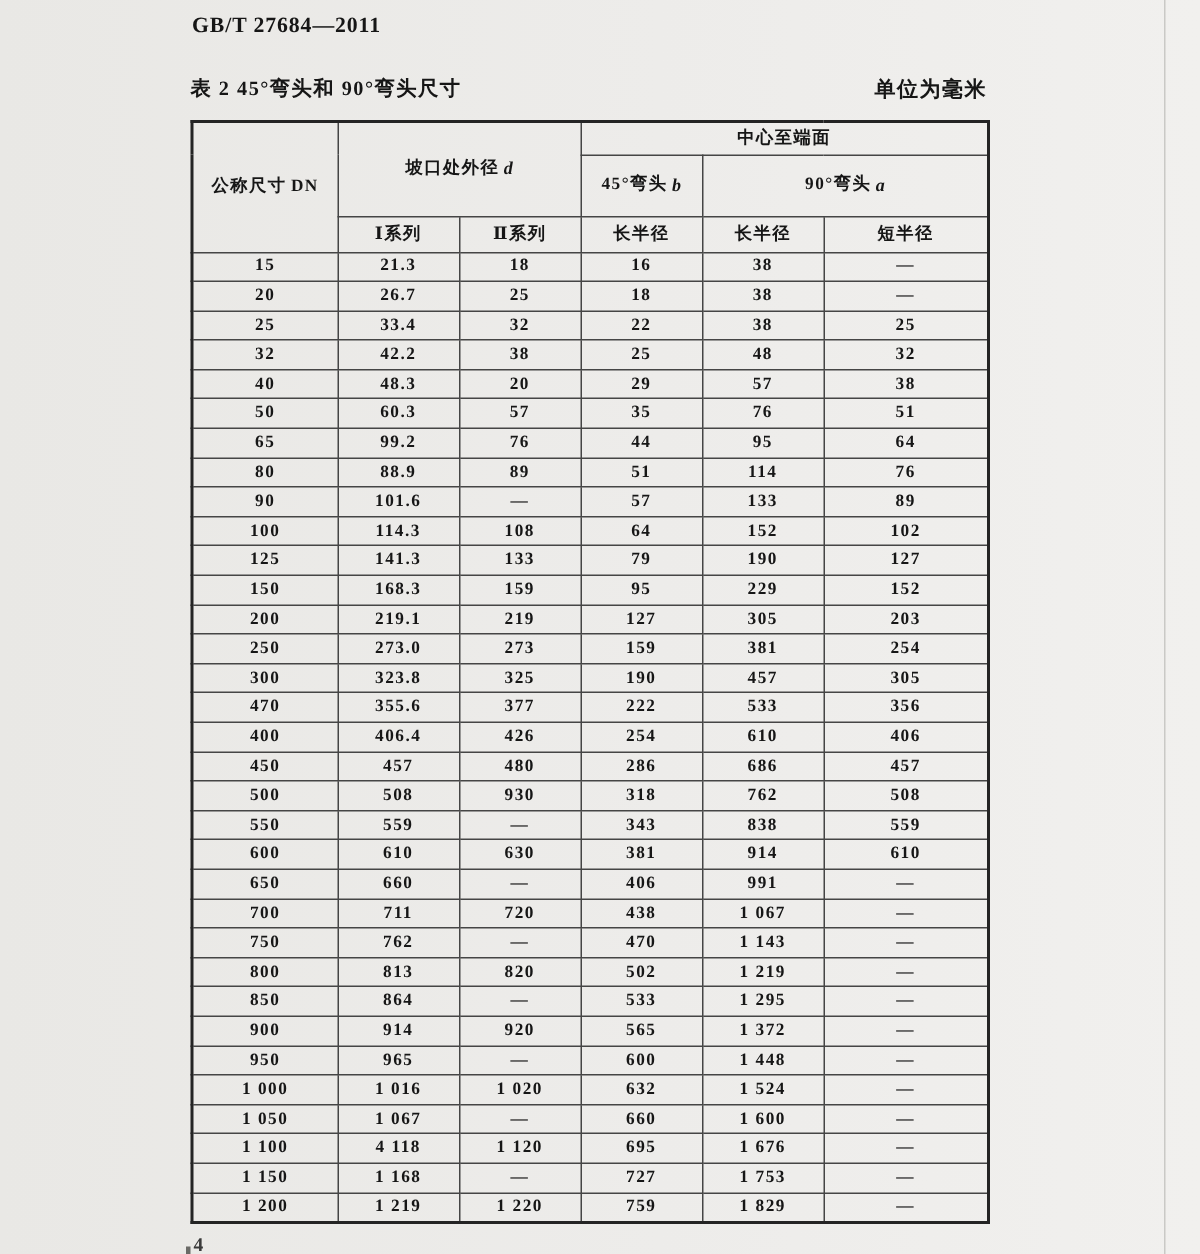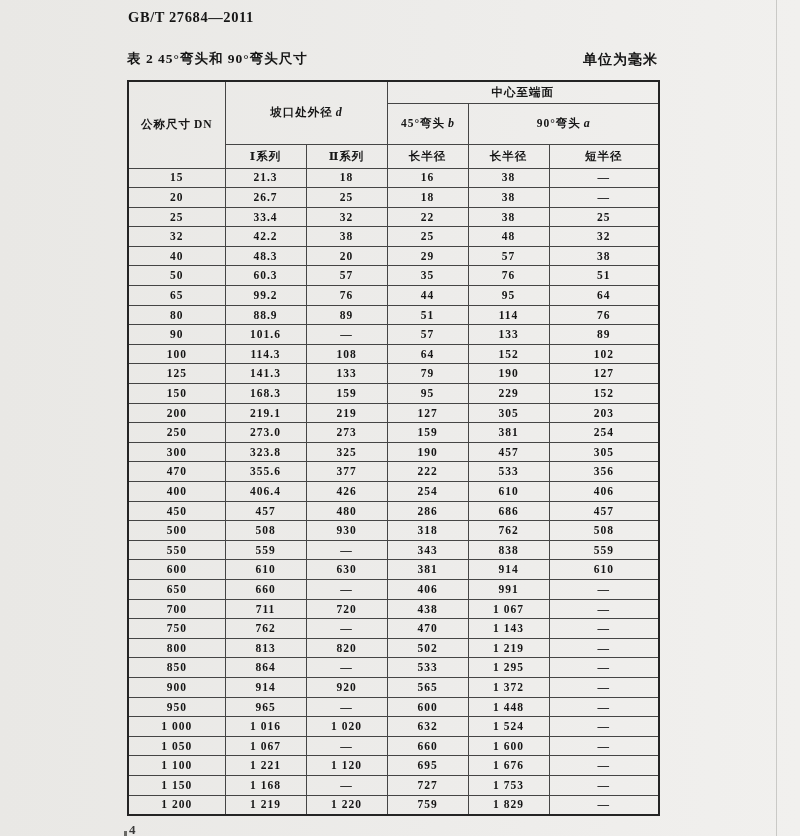--- a/index.html
+++ b/index.html
@@ -360,21 +360,21 @@
       <tr>
         <td>1 050</td>
         <td>1 067</td>
         <td>—</td>
         <td>660</td>
         <td>1 600</td>
         <td>—</td>
       </tr>
       <tr>
         <td>1 100</td>
-        <td>1 221</td>
+        <td>4 118</td>
         <td>1 120</td>
         <td>695</td>
         <td>1 676</td>
         <td>—</td>
       </tr>
       <tr>
         <td>1 150</td>
         <td>1 168</td>
         <td>—</td>
         <td>727</td>

